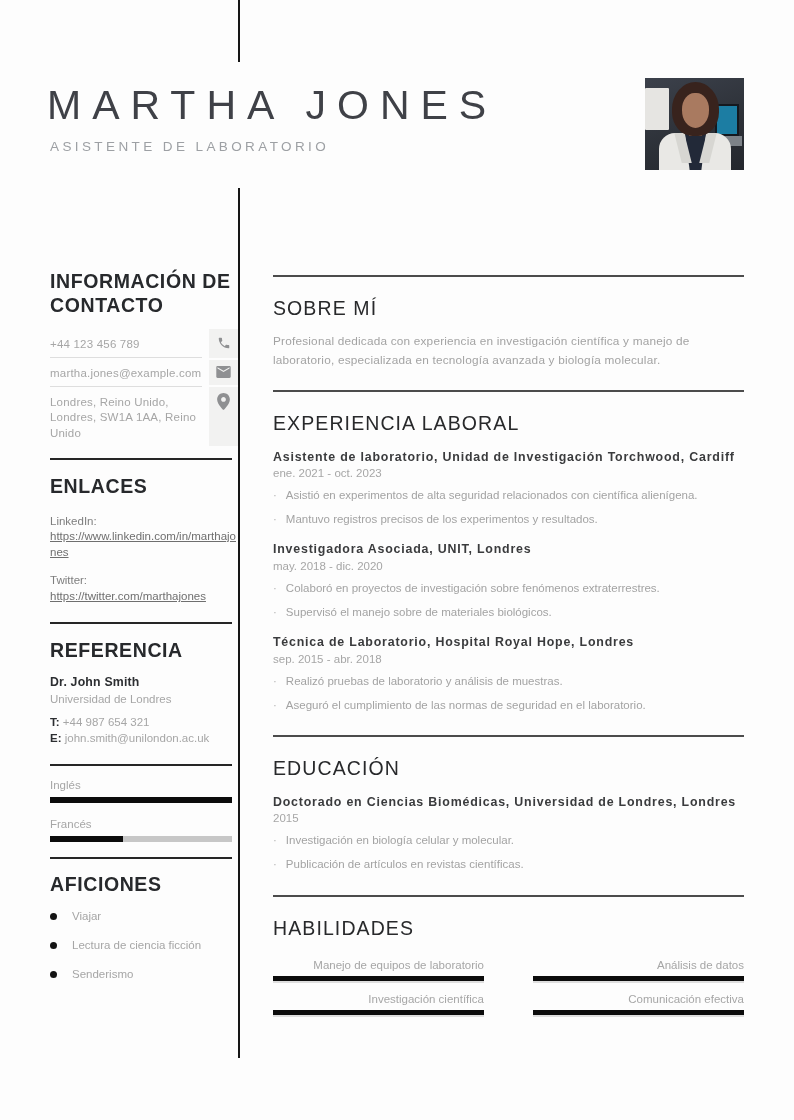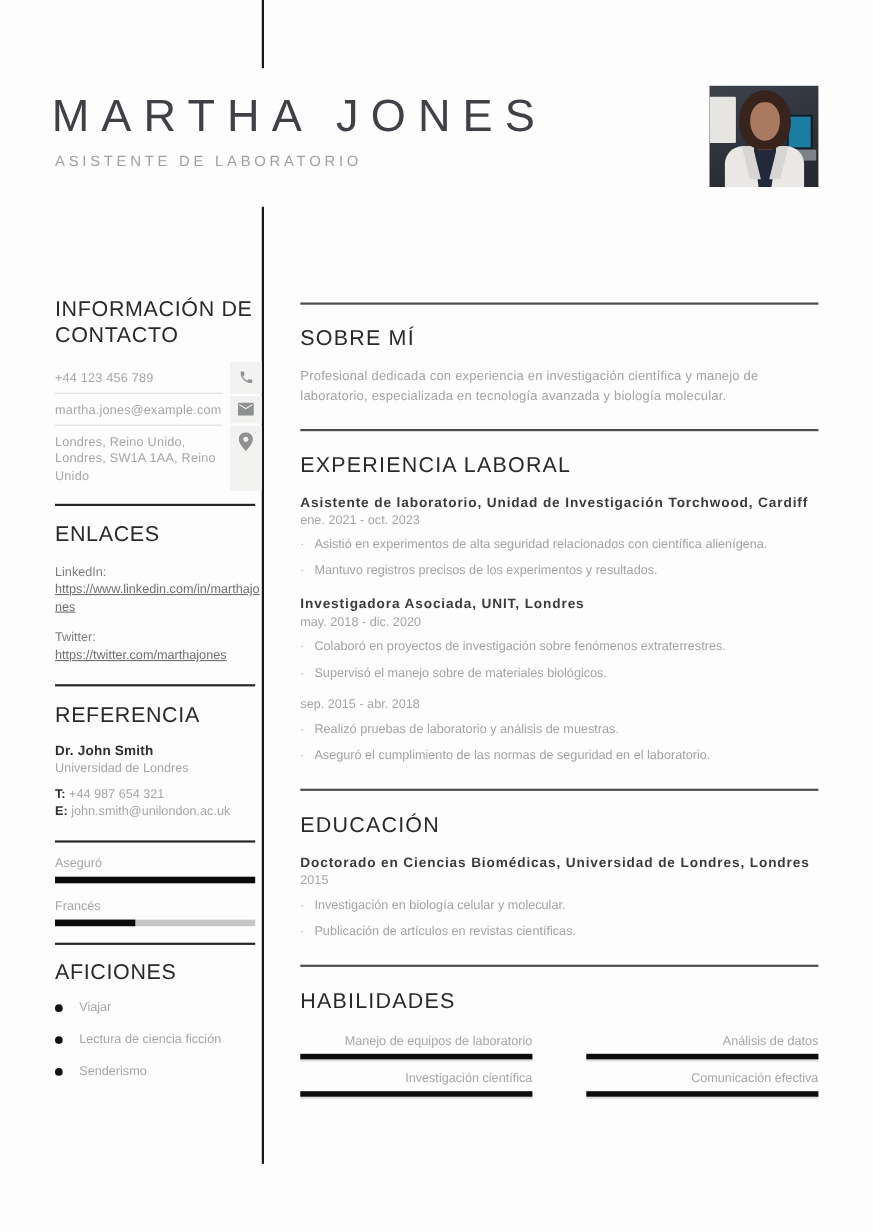--- a/index.html
+++ b/index.html
@@ -28,21 +28,21 @@
   .photo .face{position:absolute;left:37px;top:15px;width:27px;height:35px;background:#a97a60;border-radius:46% 46% 50% 50%;}
   .photo .neck{position:absolute;left:44px;top:47px;width:13px;height:11px;background:#96684e;}
   .photo .coat{position:absolute;left:14px;top:55px;width:72px;height:40px;background:#e9e8e5;border-radius:16px 16px 0 0;}
   .photo .shirt{position:absolute;left:40px;top:56px;width:21px;height:36px;background:#222938;
                 clip-path:polygon(0 0,100% 0,78% 100%,22% 100%);}
   .photo .lapel-l{position:absolute;left:33px;top:55px;width:10px;height:30px;background:#d7d6d2;transform:skewX(14deg);}
   .photo .lapel-r{position:absolute;left:58px;top:55px;width:10px;height:30px;background:#d7d6d2;transform:skewX(-14deg);}
 
   
   .sidebar{position:absolute;left:50px;top:270px;width:188px;}
-  .side-heading{font-size:19.5px;font-weight:400;letter-spacing:0.6px;color:#27292c;
+  .side-heading{font-size:19.5px;font-weight:700;letter-spacing:0.6px;color:#27292c;
                 line-height:1.22;width:182px;}
   .side-rule{border:none;border-top:2px solid #262626;width:182px;margin:0;}
 
   .contact-rows{position:relative;margin-top:11px;width:188px;}
   .icon-col{position:absolute;right:0;top:0;width:29px;}
   .icon-cell{width:29px;background:#f2f2f1;display:flex;justify-content:center;margin-bottom:2px;}
   .icon-cell svg{fill:#8f9092;}
   .icon-cell.phone{height:29px;align-items:center;}
   .icon-cell.mail{height:25px;align-items:center;}
   .icon-cell.pin{height:59px;align-items:flex-start;padding-top:6px;box-sizing:border-box;}
@@ -167,21 +167,21 @@
     <div class="ref-line ref-email">
       <span class="ref-strong">E:</span>
       <span>john.smith@unilondon.ac.uk</span>
     </div>
   </div>
 
   <hr class="side-rule" style="margin-top:18px;">
 
   <div class="lang-block">
     <div class="lang-item">
-      <div class="lang-name">Aseguró</div>
+      <div class="lang-name">Inglés</div>
       <div class="lang-track">
         <div class="lang-fill" style="width: 100%;"></div>
       </div>
     </div>
     <div class="lang-item">
       <div class="lang-name">Francés</div>
       <div class="lang-track">
         <div class="lang-fill" style="width: 40%;"></div>
       </div>
     </div>
@@ -239,20 +239,21 @@
           <span>Colaboró en proyectos de investigación sobre fenómenos extraterrestres.</span>
         </li>
       <li>
           <span class="bullet-glyph">·</span>
           <span>Supervisó el manejo sobre de materiales biológicos.</span>
         </li>
     </ul>
   </div>
 
   <div class="job exp-bottom">
+    <div class="job-title">Técnica de Laboratorio, Hospital Royal Hope, Londres</div>
     <div class="job-dates">sep. 2015 - abr. 2018</div>
     <ul class="job-bullets">
       <li>
           <span class="bullet-glyph">·</span>
           <span>Realizó pruebas de laboratorio y análisis de muestras.</span>
         </li>
       <li>
           <span class="bullet-glyph">·</span>
           <span>Aseguró el cumplimiento de las normas de seguridad en el laboratorio.</span>
         </li>

